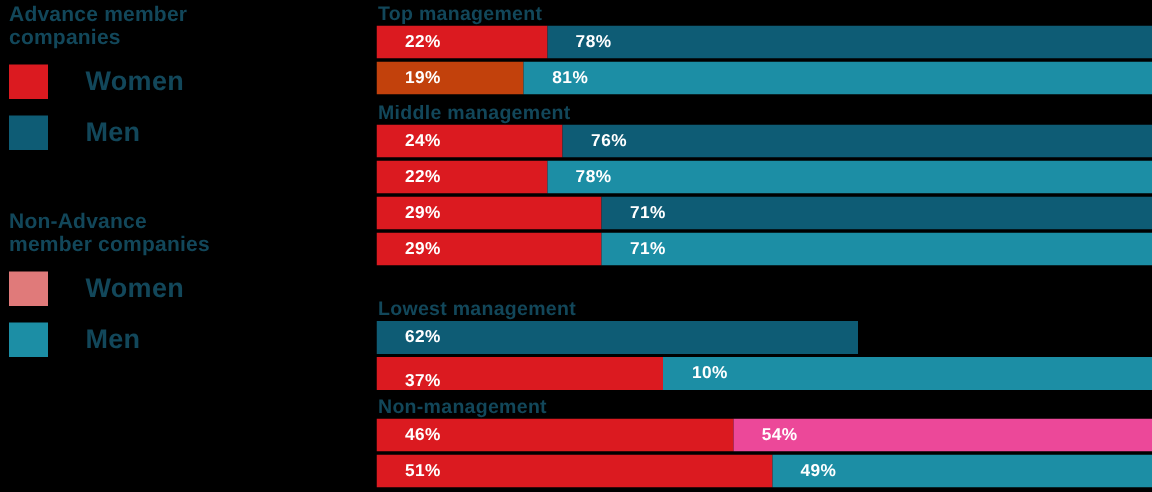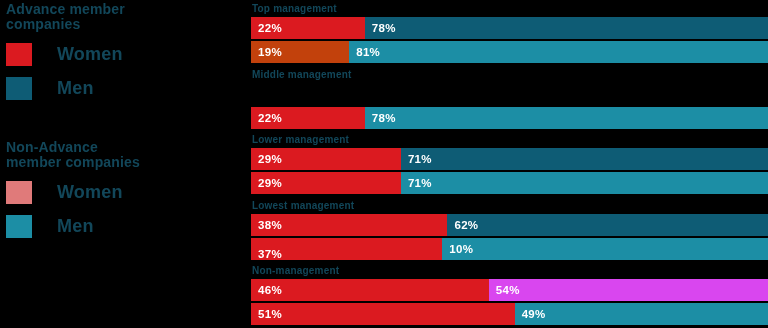--- a/index.html
+++ b/index.html
@@ -73,21 +73,21 @@
     width: 517px;
     height: 328px;
   }
   .group {
     position: relative;
     width: 100%;
     height: 65.5px;
   }
   .group-title {
     color: #12475A;
-    font-size: 10px;
+    font-size: 13px;
     font-weight: bold;
     letter-spacing: 0.2px;
     line-height: 17px;
     height: 17px;
     padding-left: 1px;
     margin: 0;
   }
   .bar-row {
     display: flex;
     width: 100%;
@@ -101,21 +101,21 @@
     display: flex;
     align-items: center;
     box-sizing: border-box;
     overflow: hidden;
   }
   .seg-label {
     color: #FFFFFF;
     font-size: 11.5px;
     font-weight: bold;
     letter-spacing: 0.3px;
-    padding-left: 7px;
+    padding-left: 19px;
     white-space: nowrap;
   }
 </style>
 </head>
 <body>
 
 <div id="root">
 
   <div class="legend-panel">
 
@@ -166,75 +166,77 @@
             <span class="seg-label">19%</span>
           </div>
           <div class="seg" style="width: 81%; background: rgb(28, 142, 165);">
             <span class="seg-label">81%</span>
           </div>
         </div>
       </div>
       <div class="group">
         <div class="group-title">Middle management</div>
         <div class="bar-row top-row">
+          <div class="seg" style="width: 24%; background: rgb(219, 26, 32);">
+            <span class="seg-label">24%</span>
+          </div>
+          <div class="seg" style="width: 76%; background: rgb(14, 92, 117);">
+            <span class="seg-label">76%</span>
+          </div>
         </div>
         <div class="bar-row">
           <div class="seg" style="width: 22%; background: rgb(219, 26, 32);">
             <span class="seg-label">22%</span>
           </div>
           <div class="seg" style="width: 78%; background: rgb(28, 142, 165);">
             <span class="seg-label">78%</span>
           </div>
         </div>
       </div>
       <div class="group">
-        <div class="group-title">Lower management</div>
         <div class="bar-row top-row">
           <div class="seg" style="width: 29%; background: rgb(219, 26, 32);">
             <span class="seg-label">29%</span>
           </div>
           <div class="seg" style="width: 71%; background: rgb(14, 92, 117);">
             <span class="seg-label">71%</span>
           </div>
         </div>
         <div class="bar-row">
           <div class="seg" style="width: 29%; background: rgb(219, 26, 32);">
             <span class="seg-label">29%</span>
           </div>
           <div class="seg" style="width: 71%; background: rgb(28, 142, 165);">
             <span class="seg-label">71%</span>
           </div>
         </div>
       </div>
       <div class="group">
         <div class="group-title">Lowest management</div>
         <div class="bar-row top-row">
-          <div class="seg" style="width: 38%; background: rgb(219, 26, 32);">
-            <span class="seg-label">38%</span>
-          </div>
           <div class="seg" style="width: 62%; background: rgb(14, 92, 117);">
             <span class="seg-label">62%</span>
           </div>
         </div>
         <div class="bar-row">
           <div class="seg" style="width: 37%; background: rgb(219, 26, 32); align-items: flex-end;">
             <span class="seg-label">37%</span>
           </div>
           <div class="seg" style="width: 63%; background: rgb(28, 142, 165);">
             <span class="seg-label">10%</span>
           </div>
         </div>
       </div>
       <div class="group">
         <div class="group-title">Non-management</div>
         <div class="bar-row top-row">
           <div class="seg" style="width: 46%; background: rgb(219, 26, 32);">
             <span class="seg-label">46%</span>
           </div>
-          <div class="seg" style="width: 54%; background: #d946ef;">
+          <div class="seg" style="width: 54%; background: #ec4899;">
             <span class="seg-label">54%</span>
           </div>
         </div>
         <div class="bar-row">
           <div class="seg" style="width: 51%; background: rgb(219, 26, 32);">
             <span class="seg-label">51%</span>
           </div>
           <div class="seg" style="width: 49%; background: rgb(28, 142, 165);">
             <span class="seg-label">49%</span>
           </div>

